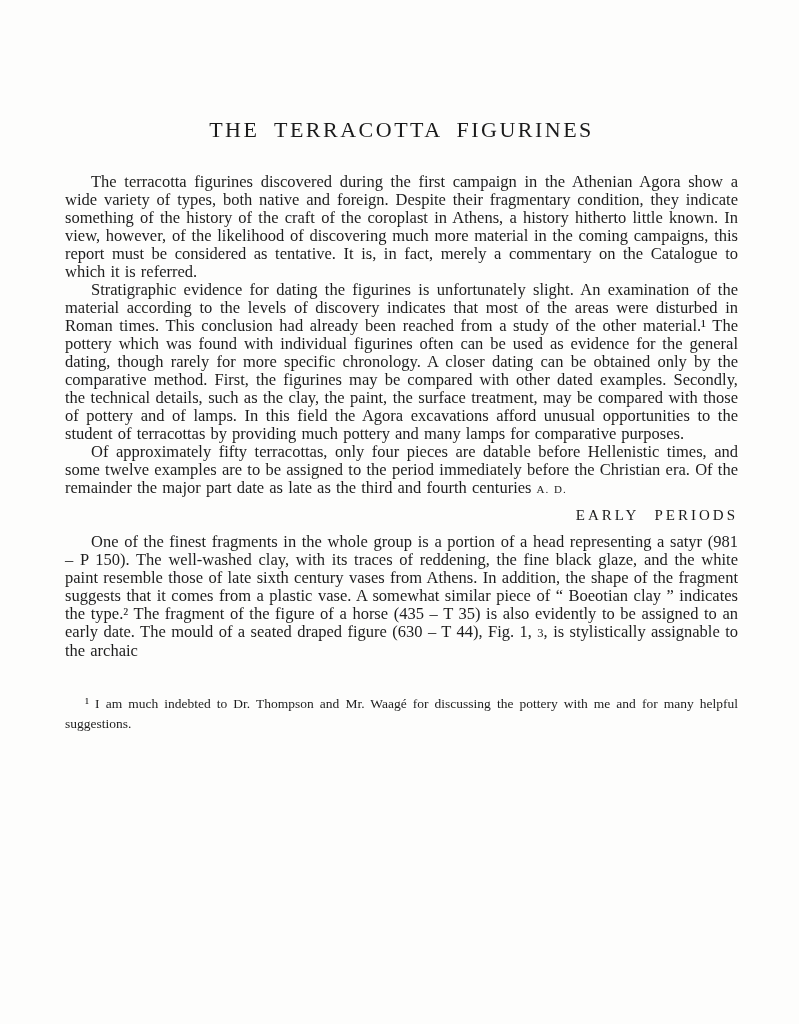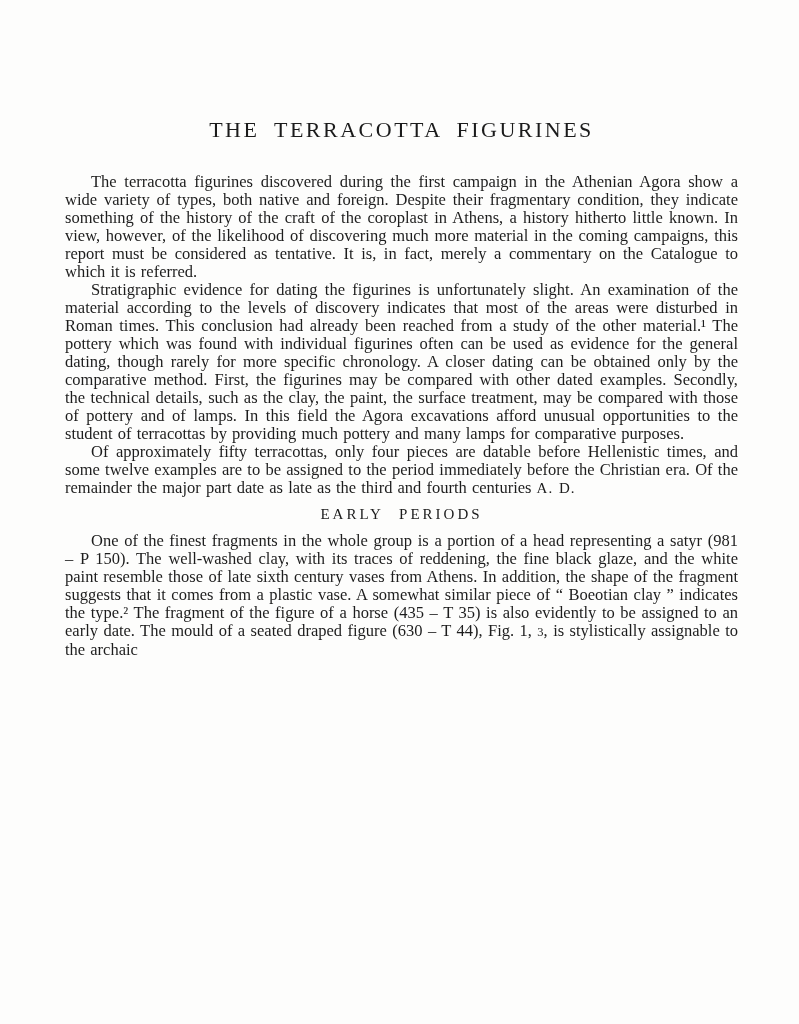--- a/index.html
+++ b/index.html
@@ -35,30 +35,30 @@
   }
   p.body {
     font-size: 16.5px;
     line-height: 18px;
     text-align: justify;
     text-indent: 26px;
     margin: 0;
     word-spacing: 1px;
   }
   .era {
-    font-size: 15px;
+    font-size: 11px;
     letter-spacing: 1px;
   }
   .fig-num {
     font-size: 12.5px;
   }
   h2.section {
     font-size: 15px;
     font-weight: normal;
-    text-align: center;
+    text-align: right;
     letter-spacing: 3px;
     word-spacing: 9px;
     margin: 9px 0 9px 0;
     color: #1b1b1b;
   }
   .footnotes {
     margin-top: 34px;
   }
   .footnotes p {
     font-size: 13.5px;
@@ -84,16 +84,17 @@
 
     <p class="body">Stratigraphic evidence for dating the figurines is unfortunately slight. An examination of the material according to the levels of discovery indicates that most of the areas were disturbed in Roman times. This conclusion had already been reached from a study of the other material.¹ The pottery which was found with individual figurines often can be used as evidence for the general dating, though rarely for more specific chronology. A closer dating can be obtained only by the comparative method. First, the figurines may be compared with other dated examples. Secondly, the technical details, such as the clay, the paint, the surface treatment, may be compared with those of pottery and of lamps. In this field the Agora excavations afford unusual opportunities to the student of terracottas by providing much pottery and many lamps for comparative purposes.</p>
 
     <p class="body"><span>Of approximately fifty terracottas, only four pieces are datable before Hellenistic times, and some twelve examples are to be assigned to the period immediately before the Christian era. Of the remainder the major part date as late as the third and fourth centuries </span><span class="era">A. D.</span></p>
 
     <h2 class="section">EARLY PERIODS</h2>
 
     <p class="body"><span>One of the finest fragments in the whole group is a portion of a head representing a satyr (981 – P 150). The well-washed clay, with its traces of reddening, the fine black glaze, and the white paint resemble those of late sixth century vases from Athens. In addition, the shape of the fragment suggests that it comes from a plastic vase. A somewhat similar piece of “ Boeotian clay ” indicates the type.² The fragment of the figure of a horse (435 – T 35) is also evidently to be assigned to an early date. The mould of a seated draped figure (630 – T 44), Fig. 1, </span><span class="fig-num">3</span><span>, is stylistically assignable to the archaic</span></p>
 
     <div class="footnotes">
+      <p>¹ I am much indebted to Dr. Thompson and Mr. Waagé for discussing the pottery with me and for many helpful suggestions.</p>
     </div>
 
   </div>
 </div>
 
 </body></html>

